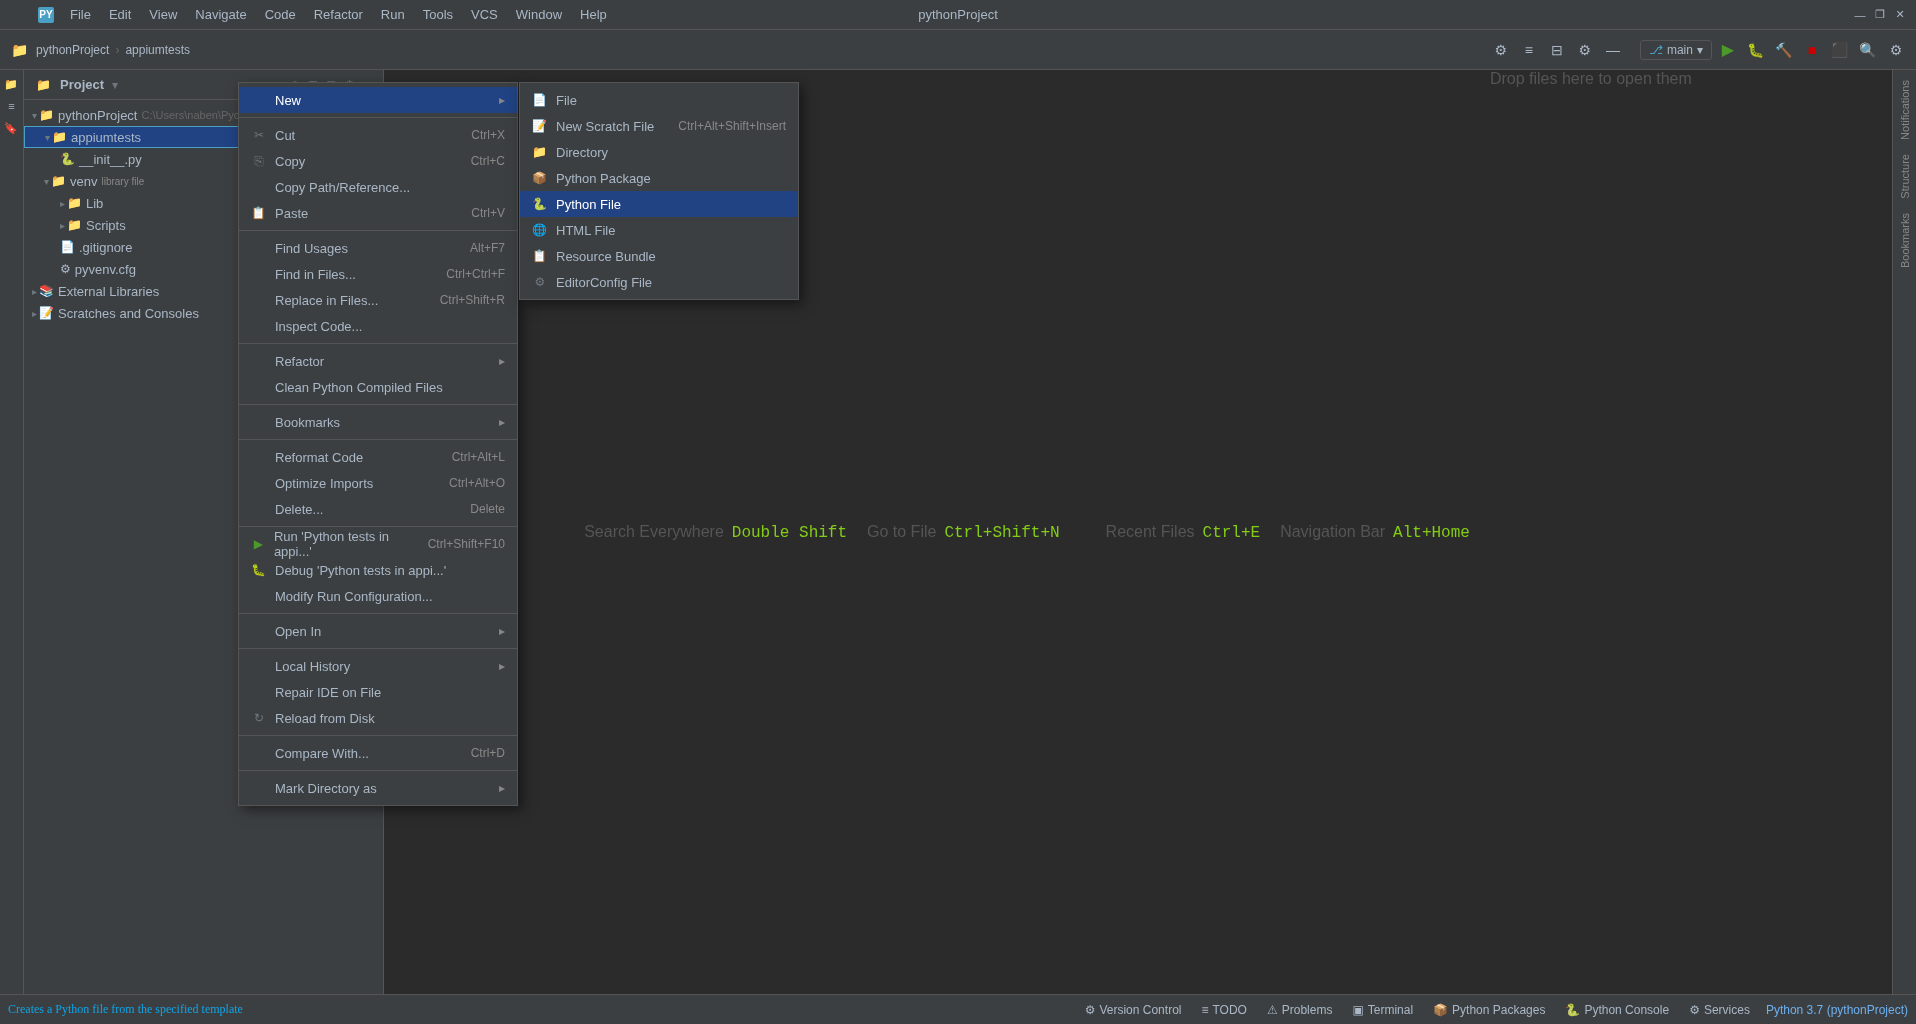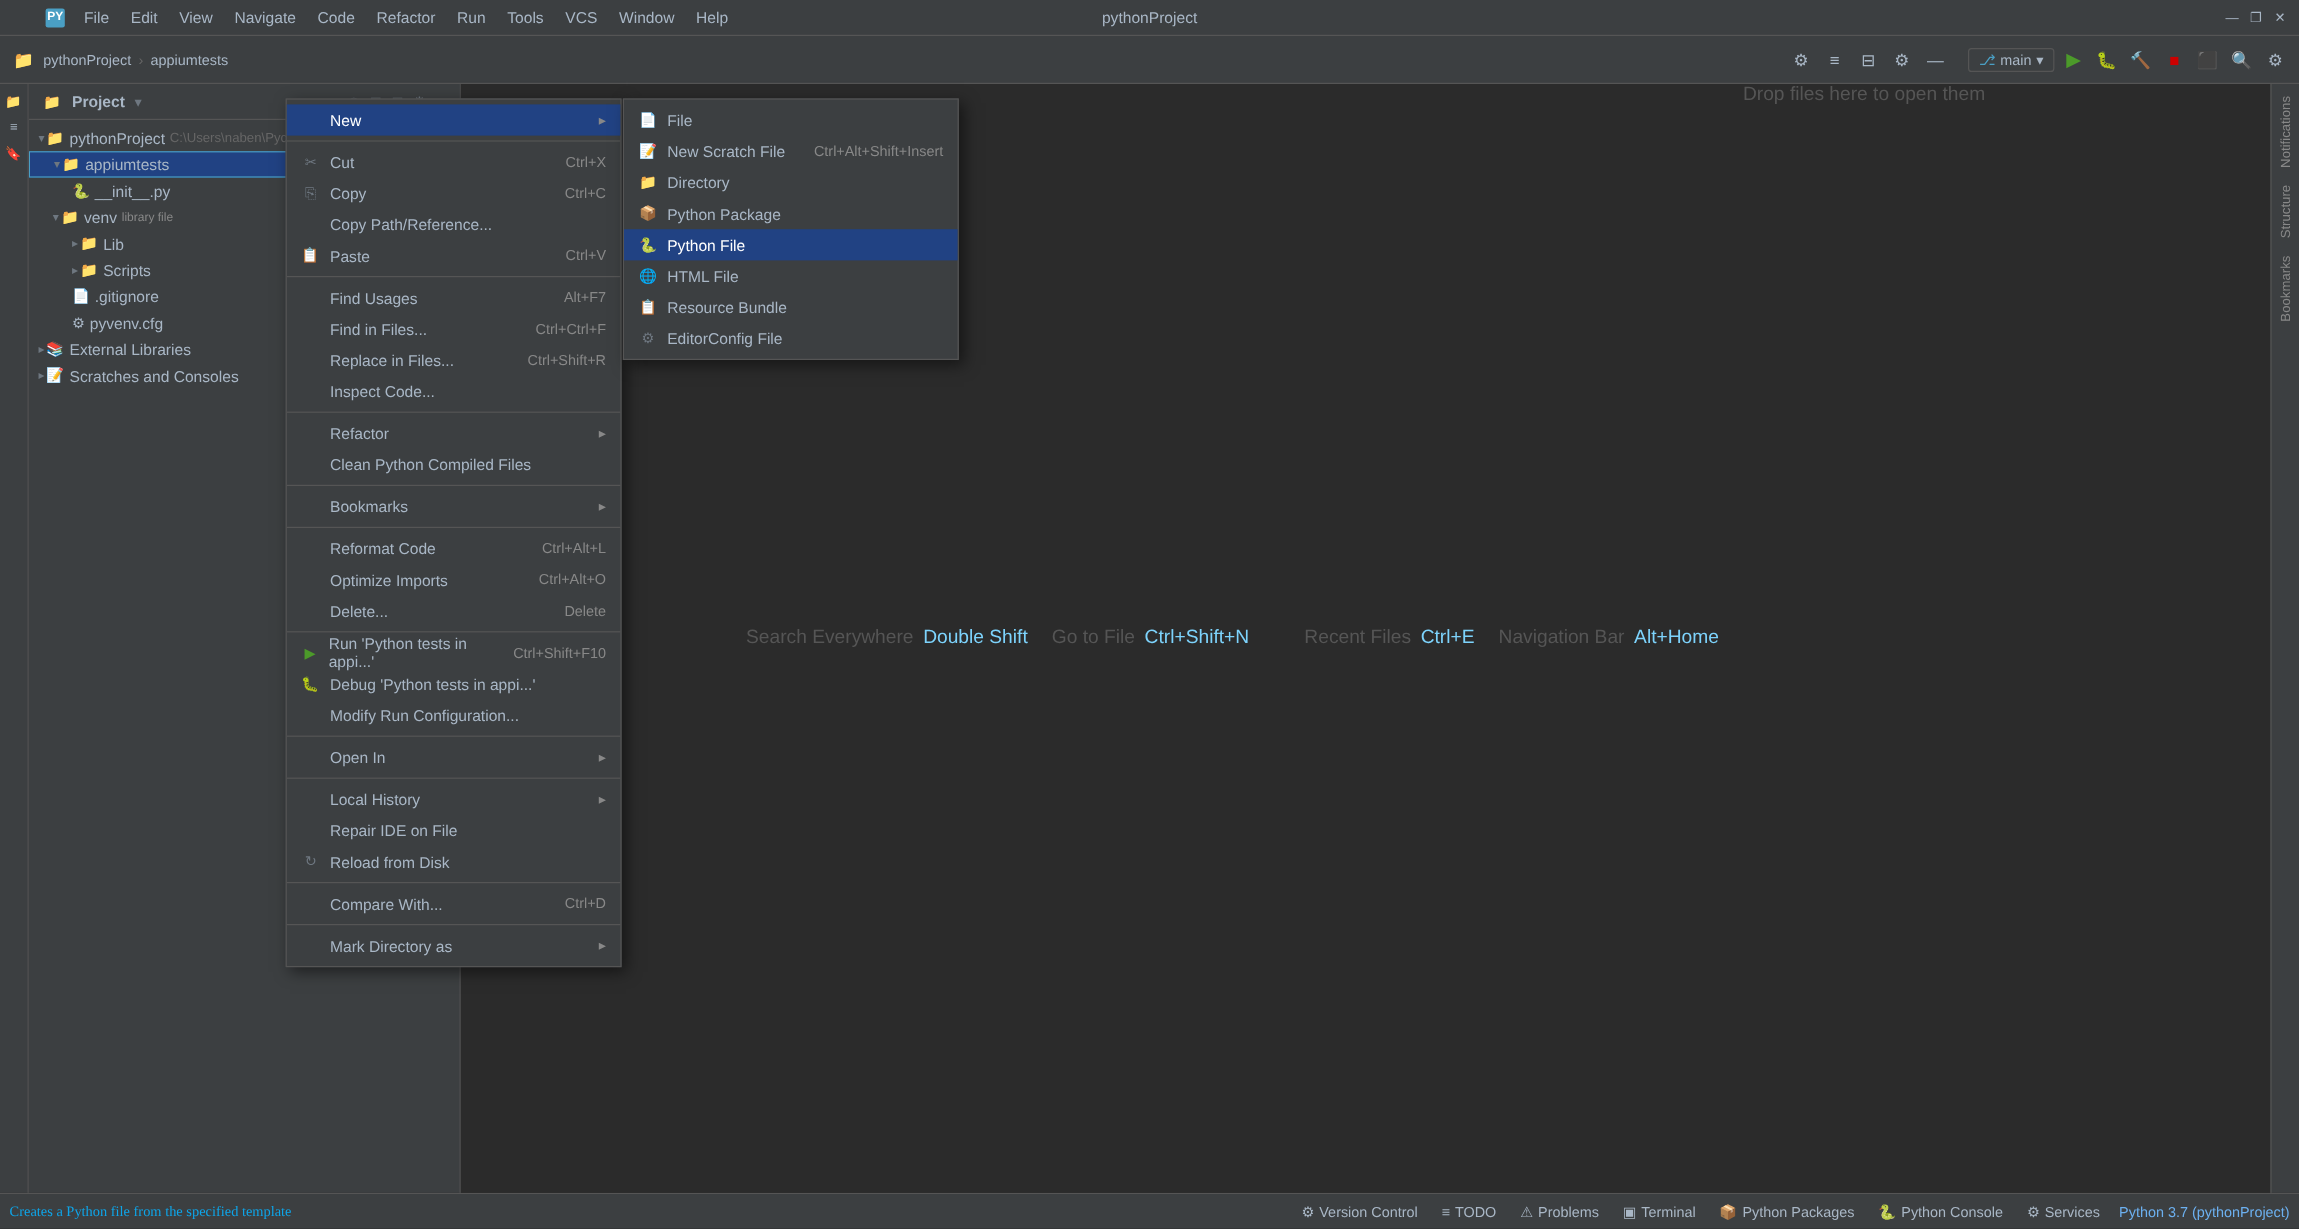--- a/index.html
+++ b/index.html
@@ -184,21 +184,22 @@
       flex-direction: row;
       justify-content: center;
       gap: 20px;
       color: #606060;
     }
     .editor-hint {
       font-size: 16px;
       color: #555;
     }
     .editor-hint span.shortcut {
-      color: #7dd3fc;
+      color: #84cc16;
+      font-family: Liberation Mono, monospace;
     }
     .editor-hint-label {
       color: #555;
       font-size: 16px;
     }
 
     
     #right-icons {
       width: 24px;
       background: #3c3f41;

